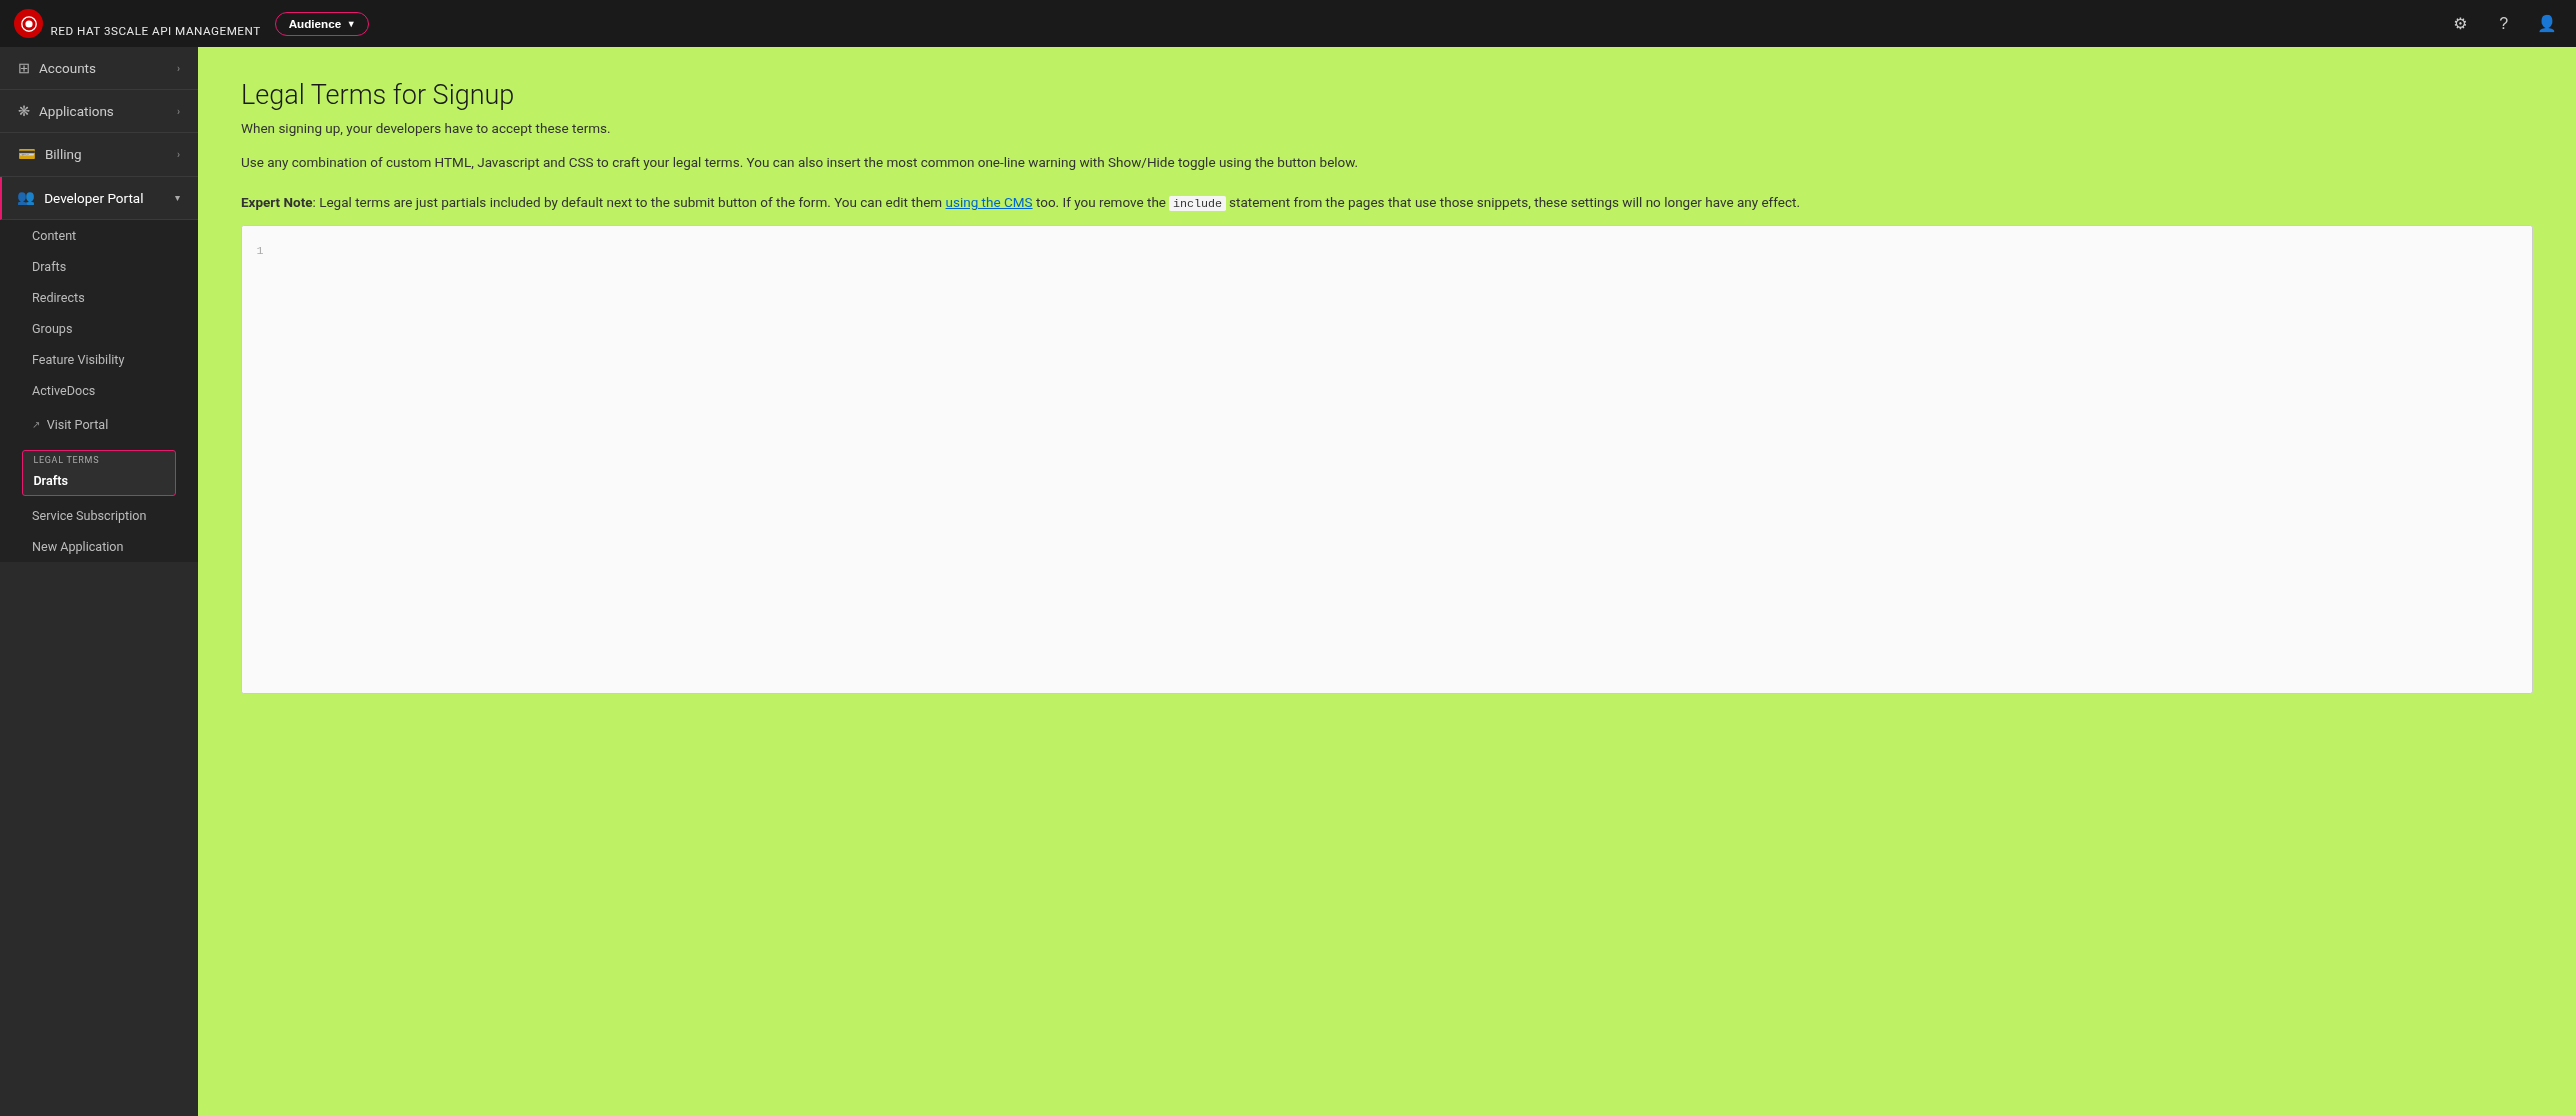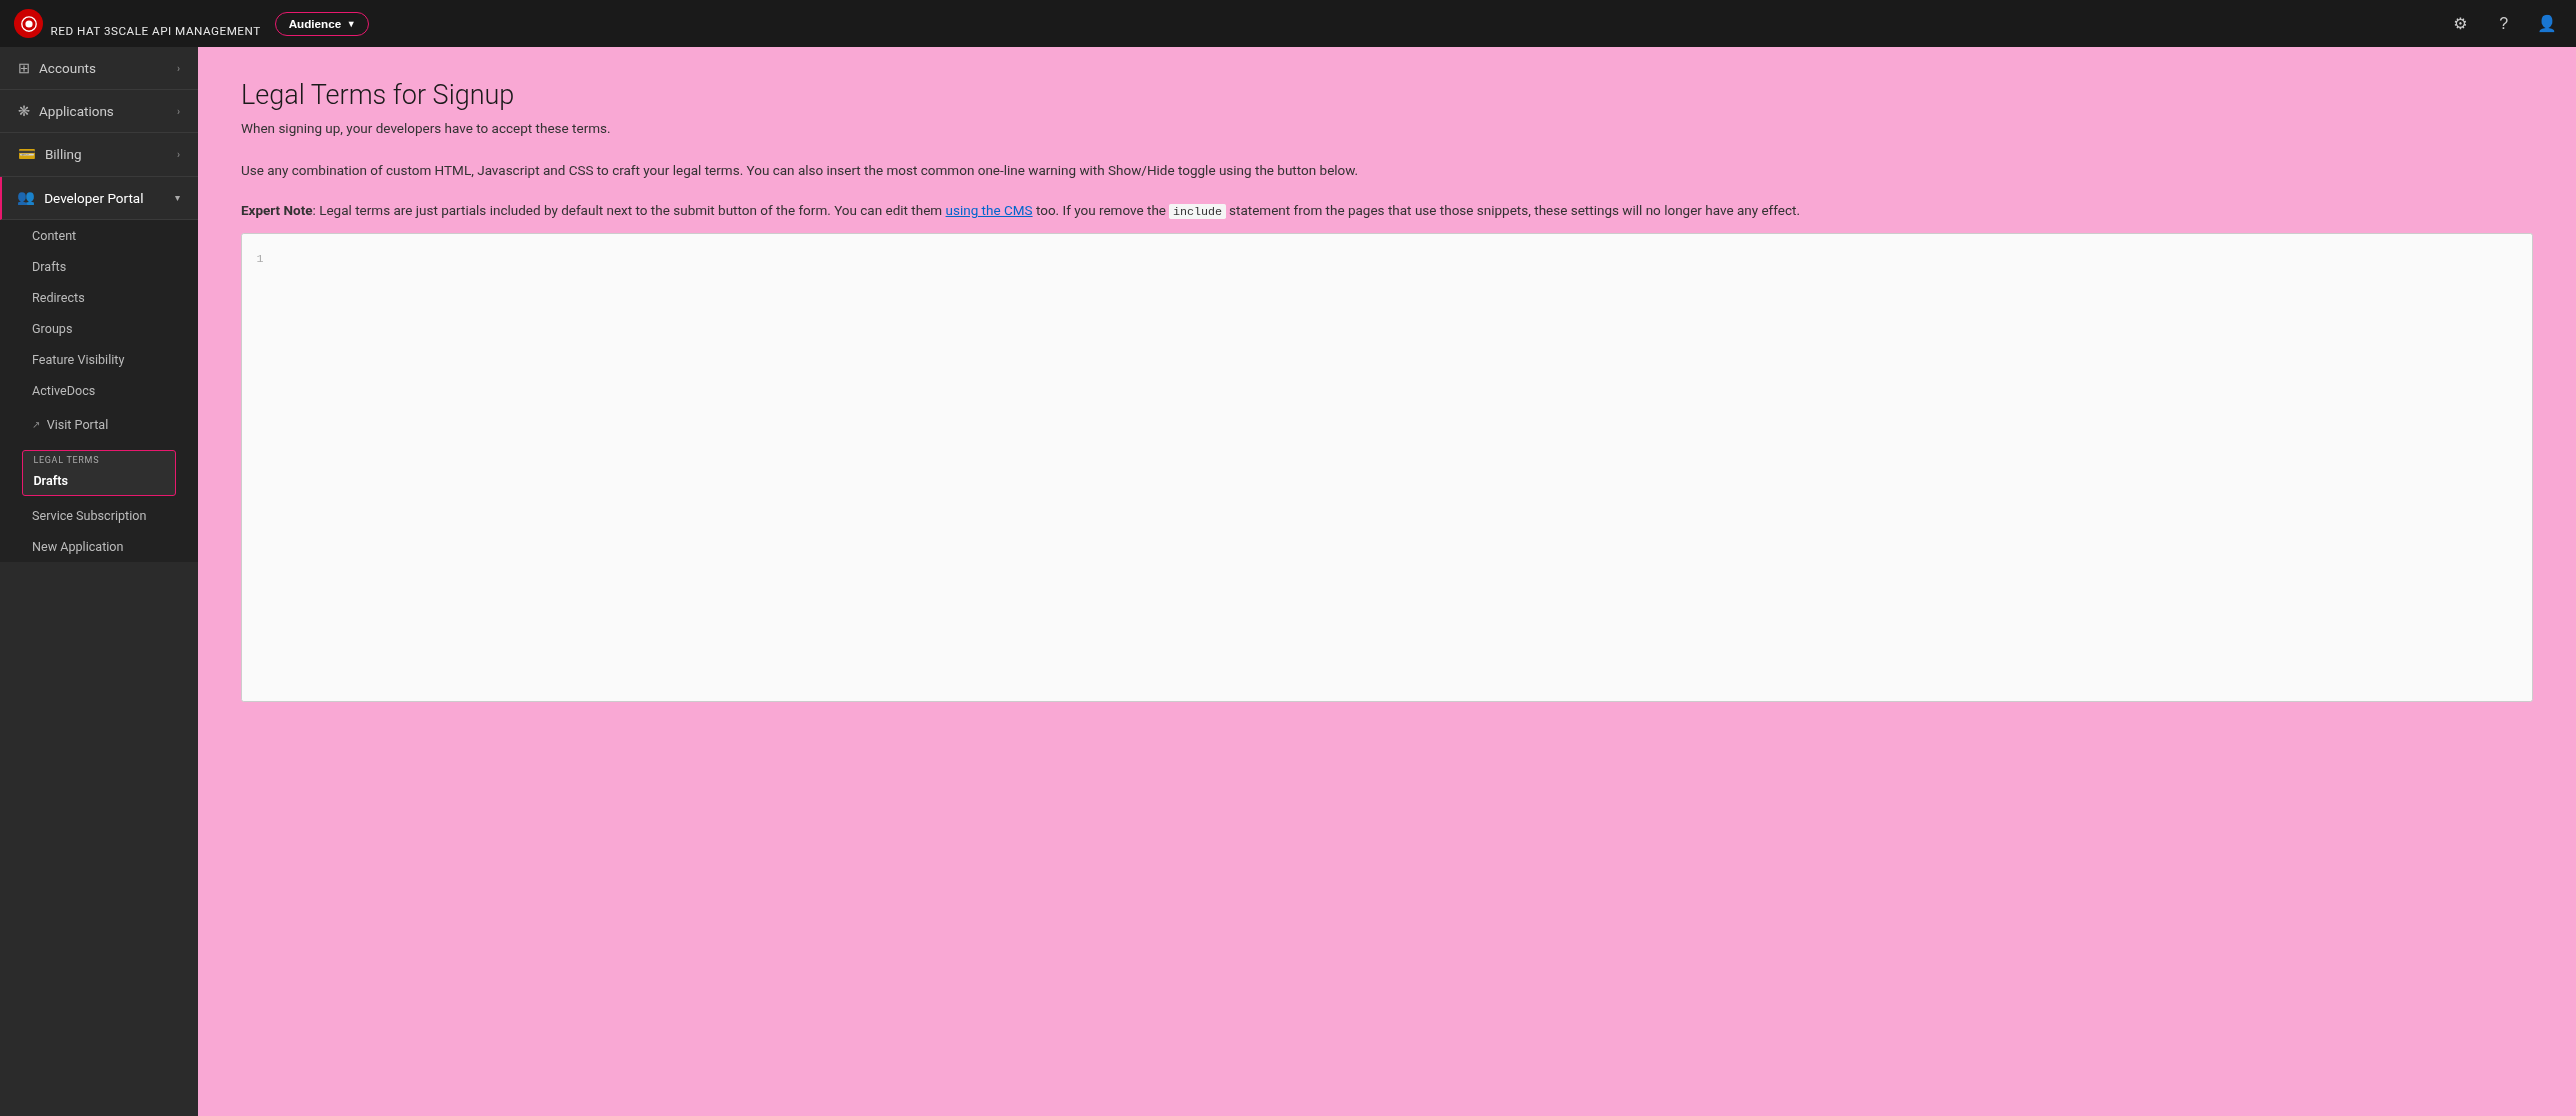--- a/index.html
+++ b/index.html
@@ -150,32 +150,32 @@
       align-items: center;
       gap: 6.3px;
     }
     .visit-portal .ext-icon { font-size: 10px; opacity: 0.7; }
 
     
     .main-content {
       flex: 1;
       overflow-y: auto;
       padding: 32px 43px;
-      background: #f9a8d4;
+      background: #bef264;
     }
     .page-title {
       font-size: 27px;
       font-weight: 300;
       color: #1a1a1a;
       margin-bottom: 9px;
     }
     .page-subtitle {
       font-size: 13.5px;
       color: #333;
-      margin-bottom: 24px;
+      margin-bottom: 16px;
     }
     .page-desc {
       font-size: 13.5px;
       color: #333;
       margin-bottom: 18px;
       line-height: 1.6;
     }
     .expert-note {
       font-size: 13.5px;
       color: #333;

